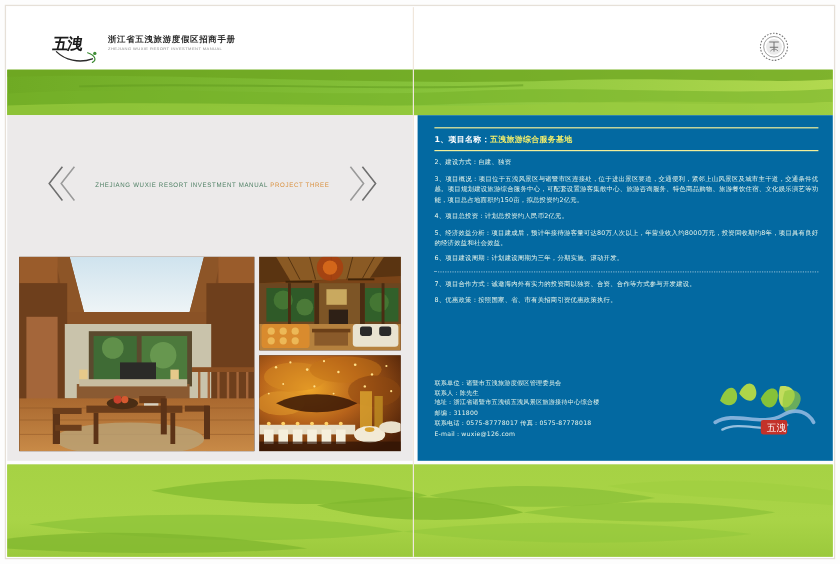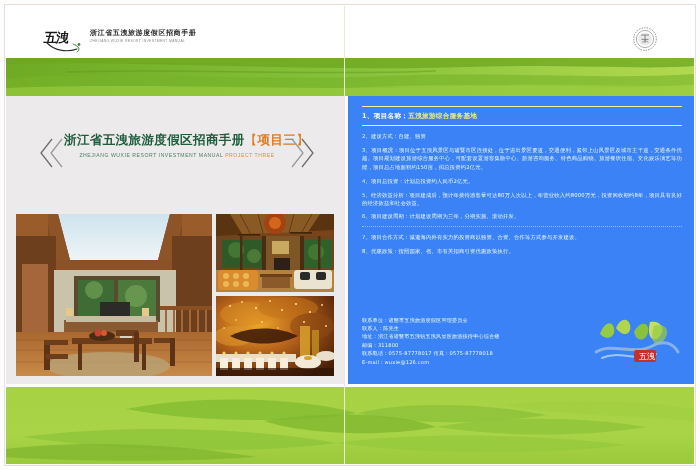--- a/index.html
+++ b/index.html
@@ -65,21 +65,21 @@
 
   
   .photos{position:absolute;left:10px;top:118px;width:318px;height:162px;}
   .photo{position:absolute;overflow:hidden;background:#5a3a22;}
   .p-big{left:0;top:0;width:196px;height:162px;}
   .p-s1{left:200px;top:0;width:118px;height:78px;}
   .p-s2{left:200px;top:82px;width:118px;height:80px;}
 
   
   .right-page{position:absolute;left:342px;top:0;width:346px;height:288px;
-              background:#3b82f6;}
+              background:#0369a1;}
   .rp-inner{position:absolute;left:14px;top:10px;right:12px;bottom:8px;}
   .hl-line{height:1px;background:#f2ef9a;margin:0 0 4px 0;}
   .hl-line.b{margin:4px 0 0 0;}
   .item1{
     font-size:6.6px;font-weight:bold;color:#ffffff;letter-spacing:.3px;
     font-family:"DejaVu Sans",sans-serif;white-space:nowrap;line-height:10px;
   }
   .item1 .val{color:#f6f06a;}
   .para{
     font-size:5.3px;color:#eaf7ec;line-height:8.2px;letter-spacing:.2px;
@@ -156,23 +156,20 @@
       <div class="title-block">
         <svg class="chev l" viewBox="0 0 26 34">
           <path d="M14 3 L3 17 L14 31" stroke="#6f6f6f" stroke-width="1.3" fill="none"></path>
           <path d="M24 3 L13 17 L24 31" stroke="#9a9a9a" stroke-width="1.3" fill="none"></path>
         </svg>
         <svg class="chev r" viewBox="0 0 26 34">
           <path d="M12 3 L23 17 L12 31" stroke="#6f6f6f" stroke-width="1.3" fill="none"></path>
           <path d="M2 3 L13 17 L2 31" stroke="#9a9a9a" stroke-width="1.3" fill="none"></path>
         </svg>
 
-        <div class="title-cn">
-          <span>浙江省五洩旅游度假区招商手册</span><span class="brk">【</span><span class="proj">项目三</span><span class="brk">】</span>
-        </div>
 
         <div class="title-en">
           <span>ZHEJIANG WUXIE RESORT INVESTMENT MANUAL</span>
           <span class="proj-en">PROJECT THREE</span>
         </div>
       </div>
 
       <div class="photos">
 
         <div class="photo p-big">

